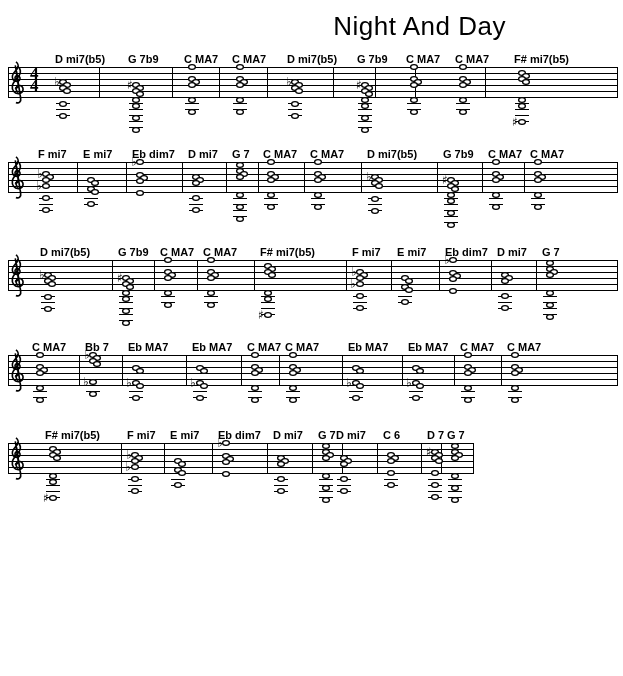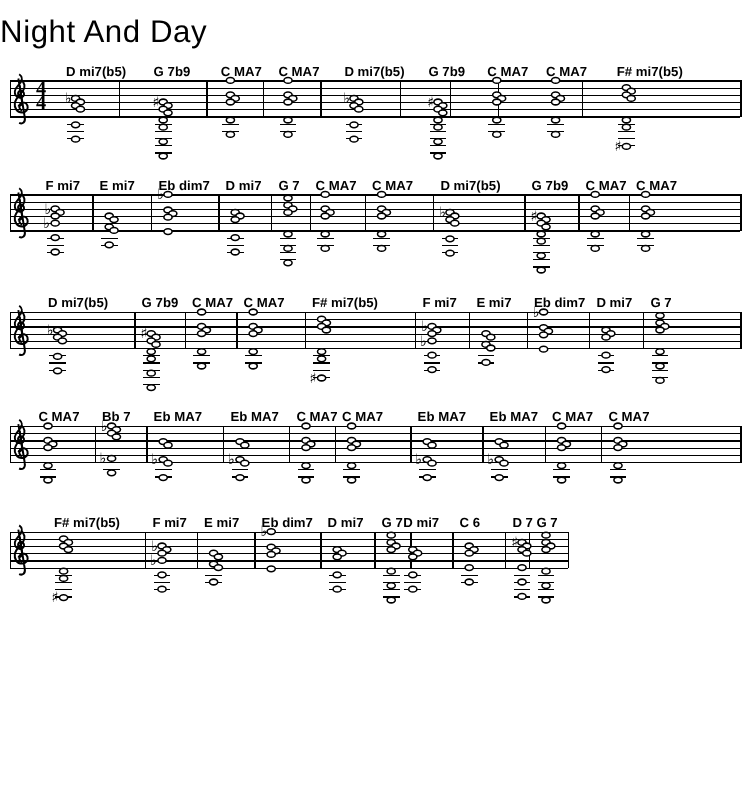--- a/index.html
+++ b/index.html
@@ -6,21 +6,21 @@
   .page{
     position:relative;
     width:623px;height:676px;
     background:#ffffff;
     overflow:hidden;
     font-family:"Liberation Sans",sans-serif;
   }
   .title{
     position:absolute;
     top:11px;left:0;width:506px;
-    text-align:left;
+    text-align:right;
     font-size:26px;
     font-weight:normal;
     color:#000;
     letter-spacing:0.5px;
   }
   .systems{position:absolute;top:0;left:0;width:623px;height:676px;}
   svg{position:absolute;left:0;}
 </style>
 </head>
 <body>

